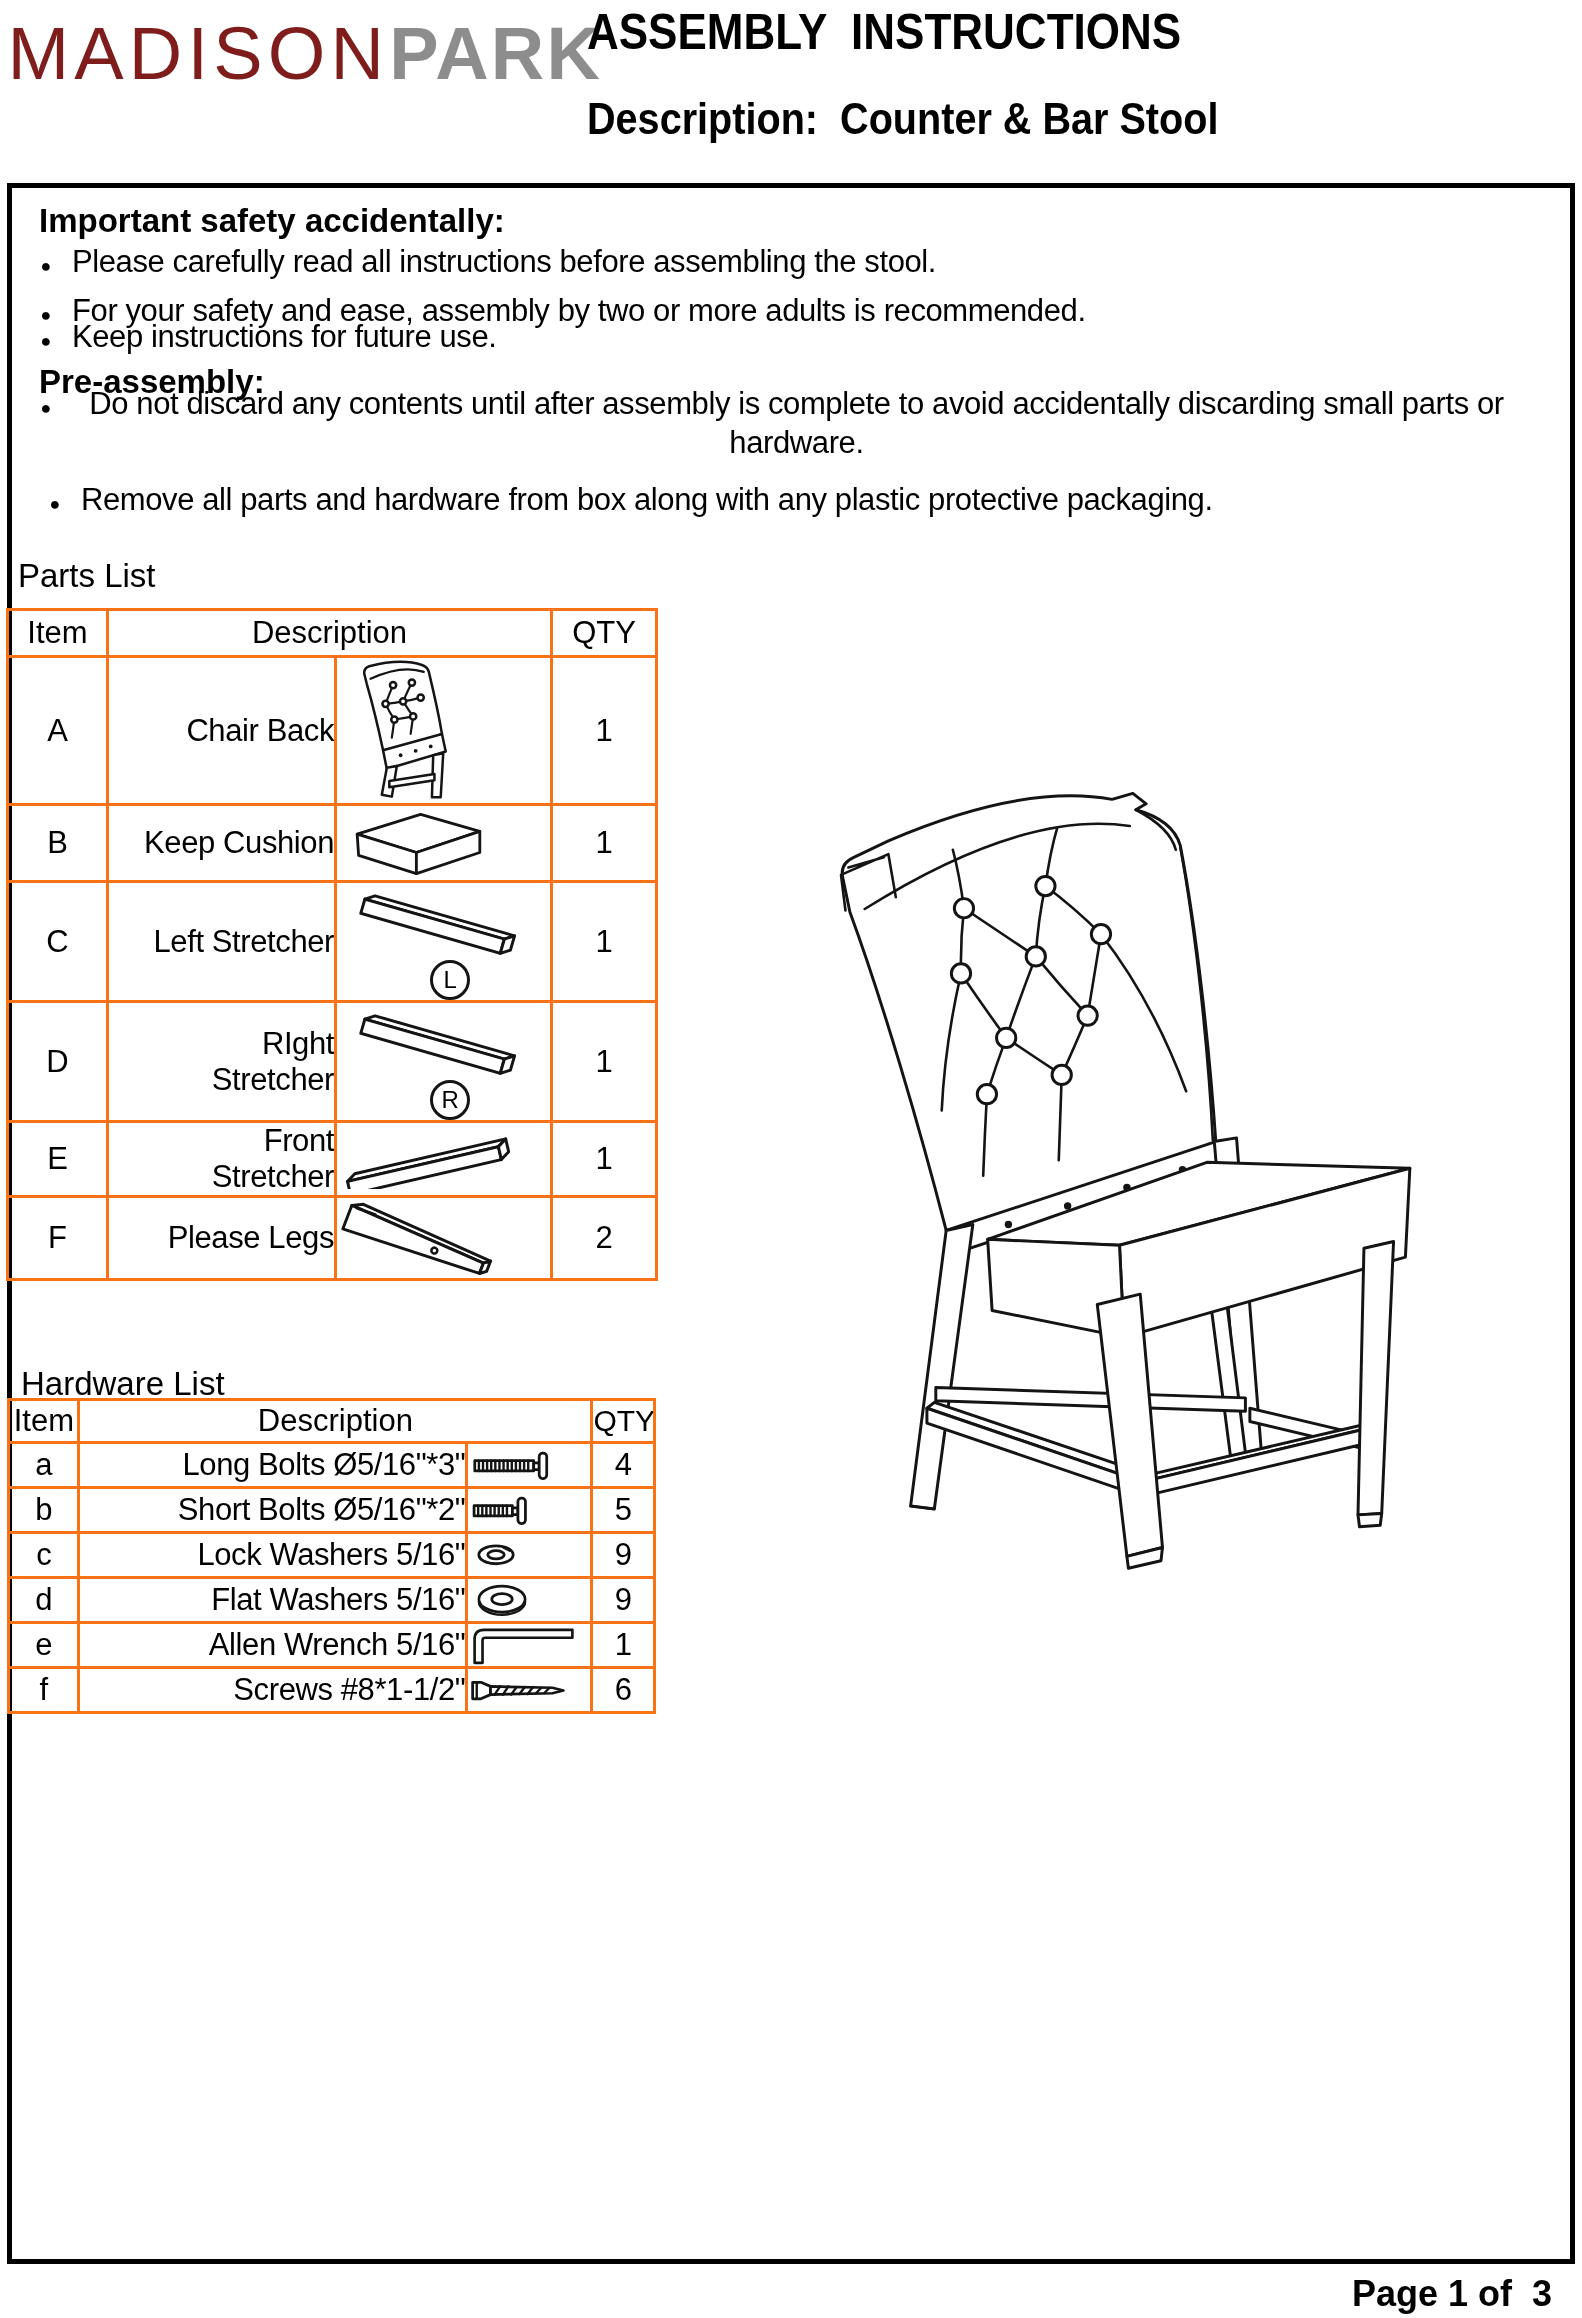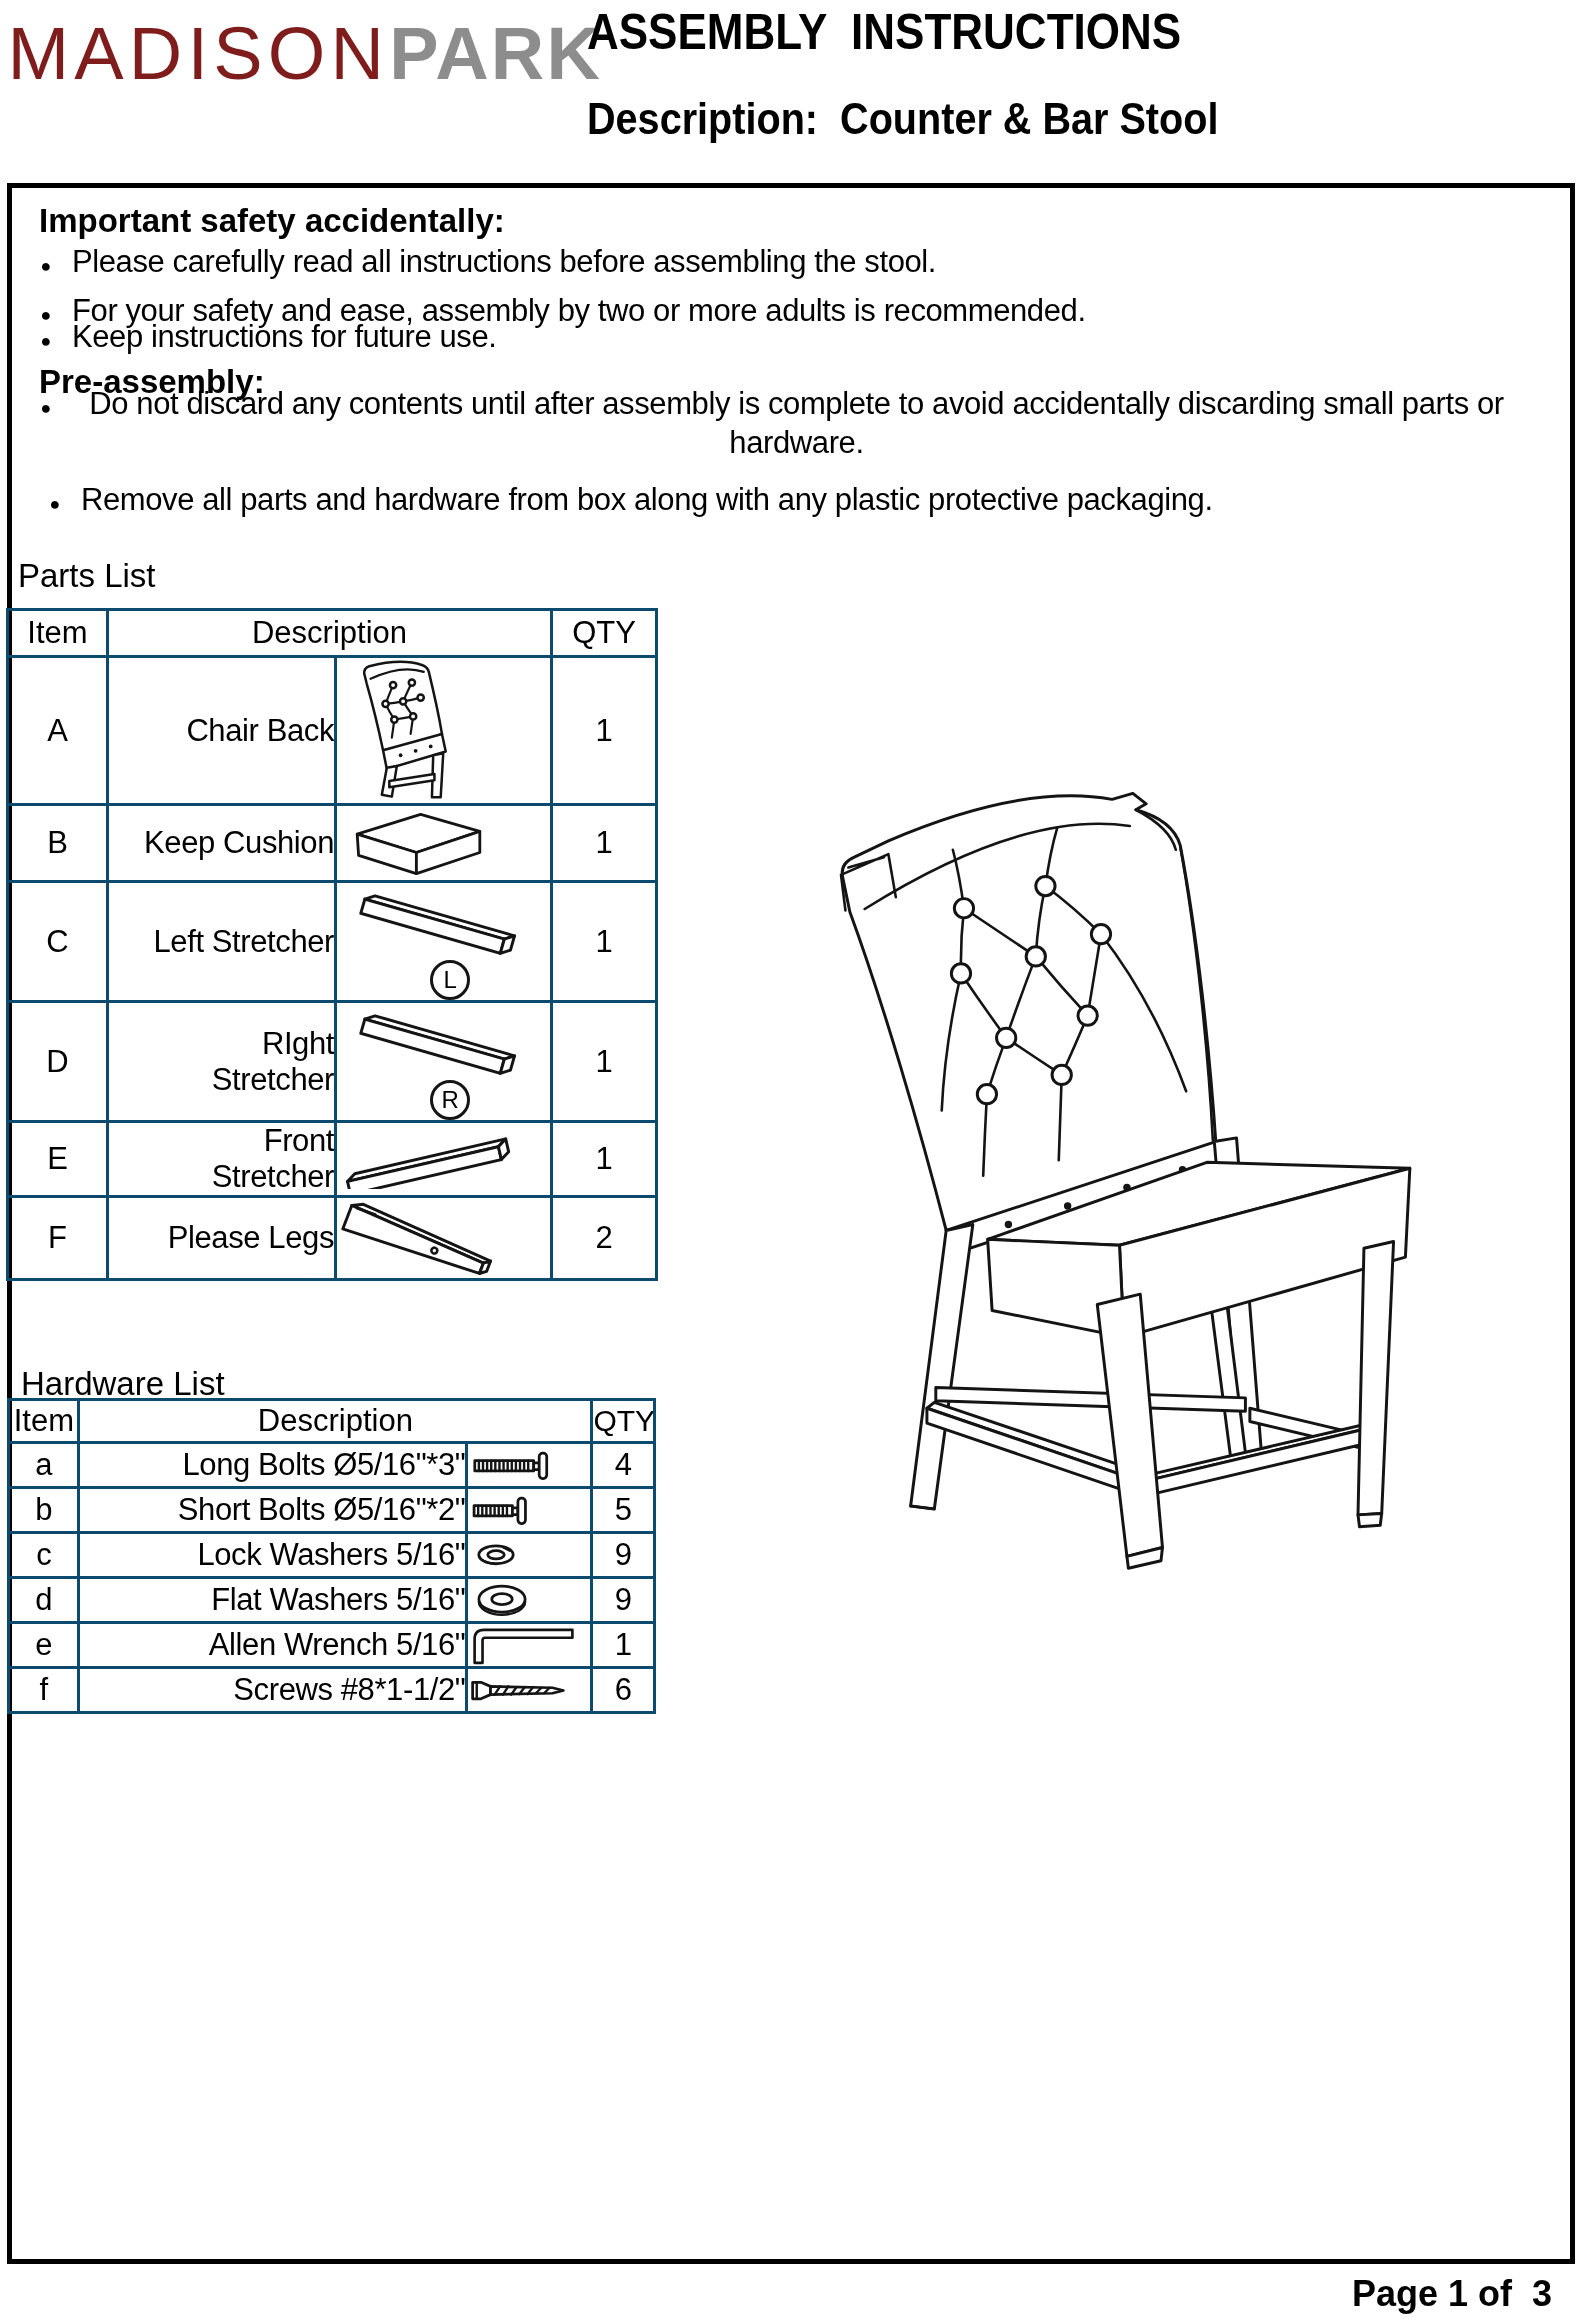--- a/index.html
+++ b/index.html
@@ -27,21 +27,21 @@
               border:5.2px solid #000; box-sizing:border-box; }
 
   .h-bold { position:absolute; font-size:33px; font-weight:bold; white-space:nowrap; }
   .h-plain { position:absolute; font-size:33px; white-space:nowrap; }
 
   .bullet { position:absolute; padding-left:33px; font-size:31px; line-height:39px; letter-spacing:-0.4px; }
   .bullet::before { content:"●"; position:absolute; left:1.5px; top:5.2px; font-size:18px; }
 
   
   table { border-collapse:collapse; position:absolute; table-layout:fixed; }
-  td,th { border:3px solid #0c4a6e; font-size:31px; font-weight:normal; padding:0; overflow:hidden; }
+  td,th { border:3px solid #f97316; font-size:31px; font-weight:normal; padding:0; overflow:hidden; }
   .cell-center { text-align:center; vertical-align:middle; }
   .cell-desc { text-align:right; vertical-align:middle; padding-left:25px; letter-spacing:-0.4px; }
   .cell-img { text-align:center; vertical-align:middle; }
   .badge { display:inline-block; width:34px; height:34px; border:3px solid #141414; border-radius:50%;
            font-size:24px; line-height:34px; text-align:center; vertical-align:middle; margin-left:13.3px; }
 
   .footer { position:absolute; top:2273px; right:31px; font-size:36px; font-weight:bold; white-space:pre; }
 </style>
 </head>
 <body>

